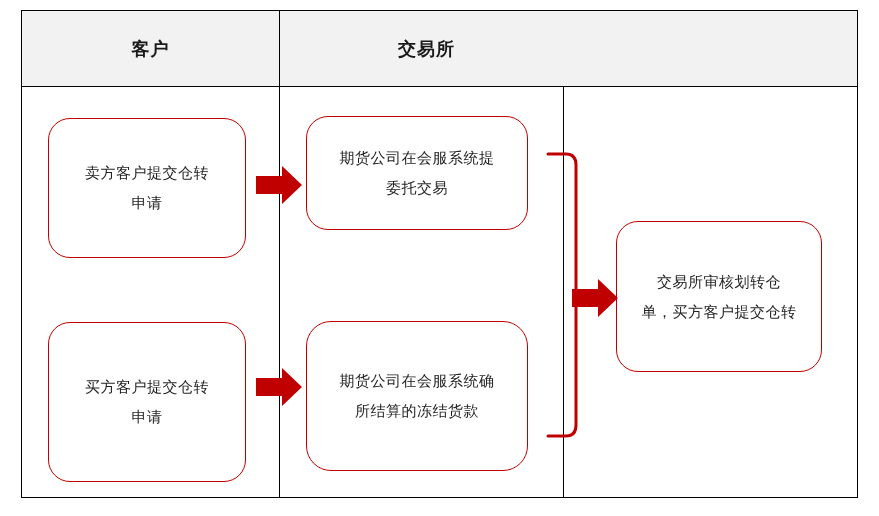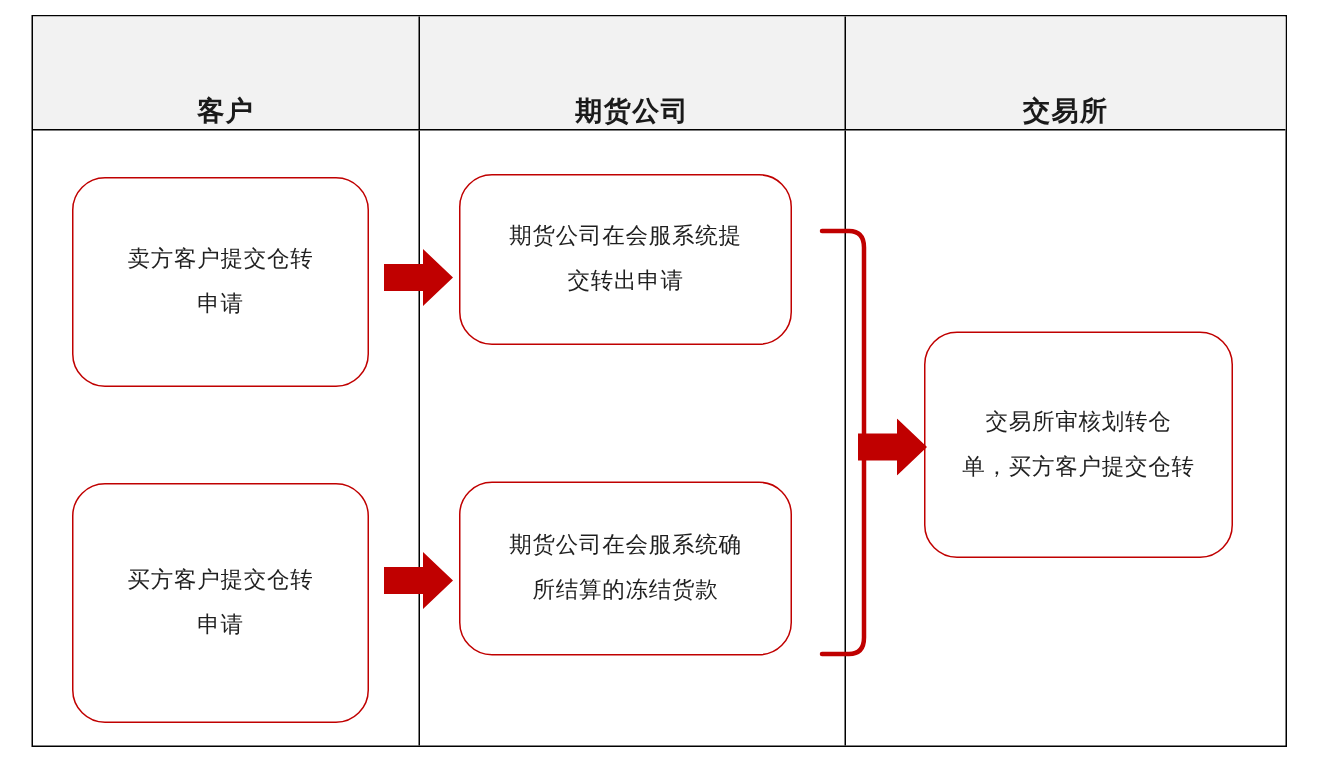--- a/index.html
+++ b/index.html
@@ -42,21 +42,21 @@
     width: 100%;
     height: 76px;
     background: #f2f2f2;
     border-bottom: 1px solid #000000;
     box-sizing: border-box;
     display: flex;
   }
 
   .header-cell {
     display: flex;
-    align-items: flex-end;
+    align-items: center;
     justify-content: center;
     box-sizing: border-box;
     font-size: 18px;
     font-weight: bold;
     color: #1a1a1a;
     letter-spacing: 1px;
   }
   .header-cell.c1 { width: 258px; border-right: 1px solid #000000; }
   .header-cell.c2 { width: 284px; border-right: 1px solid #000000; }
   .header-cell.c3 { width: 293px; }
@@ -89,21 +89,21 @@
     font-size: 15px;
     line-height: 30px;
     letter-spacing: 0.5px;
     padding: 0 4px;
   }
   .node .node-text { display: block; width: 100%; }
 
   #node-seller-apply   { left: 48px;  top: 118px; width: 198px; height: 140px; }
   #node-buyer-apply    { left: 48px;  top: 322px; width: 198px; height: 160px; }
   #node-broker-out     { left: 306px; top: 116px; width: 222px; height: 114px; }
-  #node-broker-in      { left: 306px; top: 321px; width: 222px; height: 116px; }
+  #node-broker-in      { left: 306px; top: 321px; width: 222px; height: 150px; border-radius: 25px; }
   #node-exchange-audit { left: 616px; top: 221px; width: 206px; height: 151px; }
 
   
   .arrow {
     position: absolute;
     color: #c00000;
   }
   .arrow svg { display: block; }
 
   #arrow-seller-to-broker   { left: 256px; top: 166px; }
@@ -124,23 +124,20 @@
 <body>
 
 <div id="canvas">
 
   <div class="table-frame">
 
     <div class="header-row">
       <div class="header-cell c1">
         <span>客户</span>
       </div>
-      <div class="header-cell c2">
-        <span>期货公司</span>
-      </div>
       <div class="header-cell c3">
         <span>交易所</span>
       </div>
     </div>
 
     <div class="body-row">
       <div class="body-cell c1"></div>
       <div class="body-cell c2"></div>
       <div class="body-cell c3"></div>
     </div>
@@ -157,21 +154,21 @@
   <div class="node" id="node-buyer-apply">
       <span class="node-text">
         <span style="display: block;">买方客户提交仓转</span>
         <span style="display: block;">申请</span>
       </span>
     </div>
 
   <div class="node" id="node-broker-out">
       <span class="node-text">
         <span style="display: block;">期货公司在会服系统提</span>
-        <span style="display: block;">交转出申请</span>
+        <span style="display: block;">委托交易</span>
       </span>
     </div>
 
   <div class="node" id="node-broker-in">
       <span class="node-text">
         <span style="display: block;">期货公司在会服系统确</span>
         <span style="display: block;">所结算的冻结货款</span>
       </span>
     </div>
 

